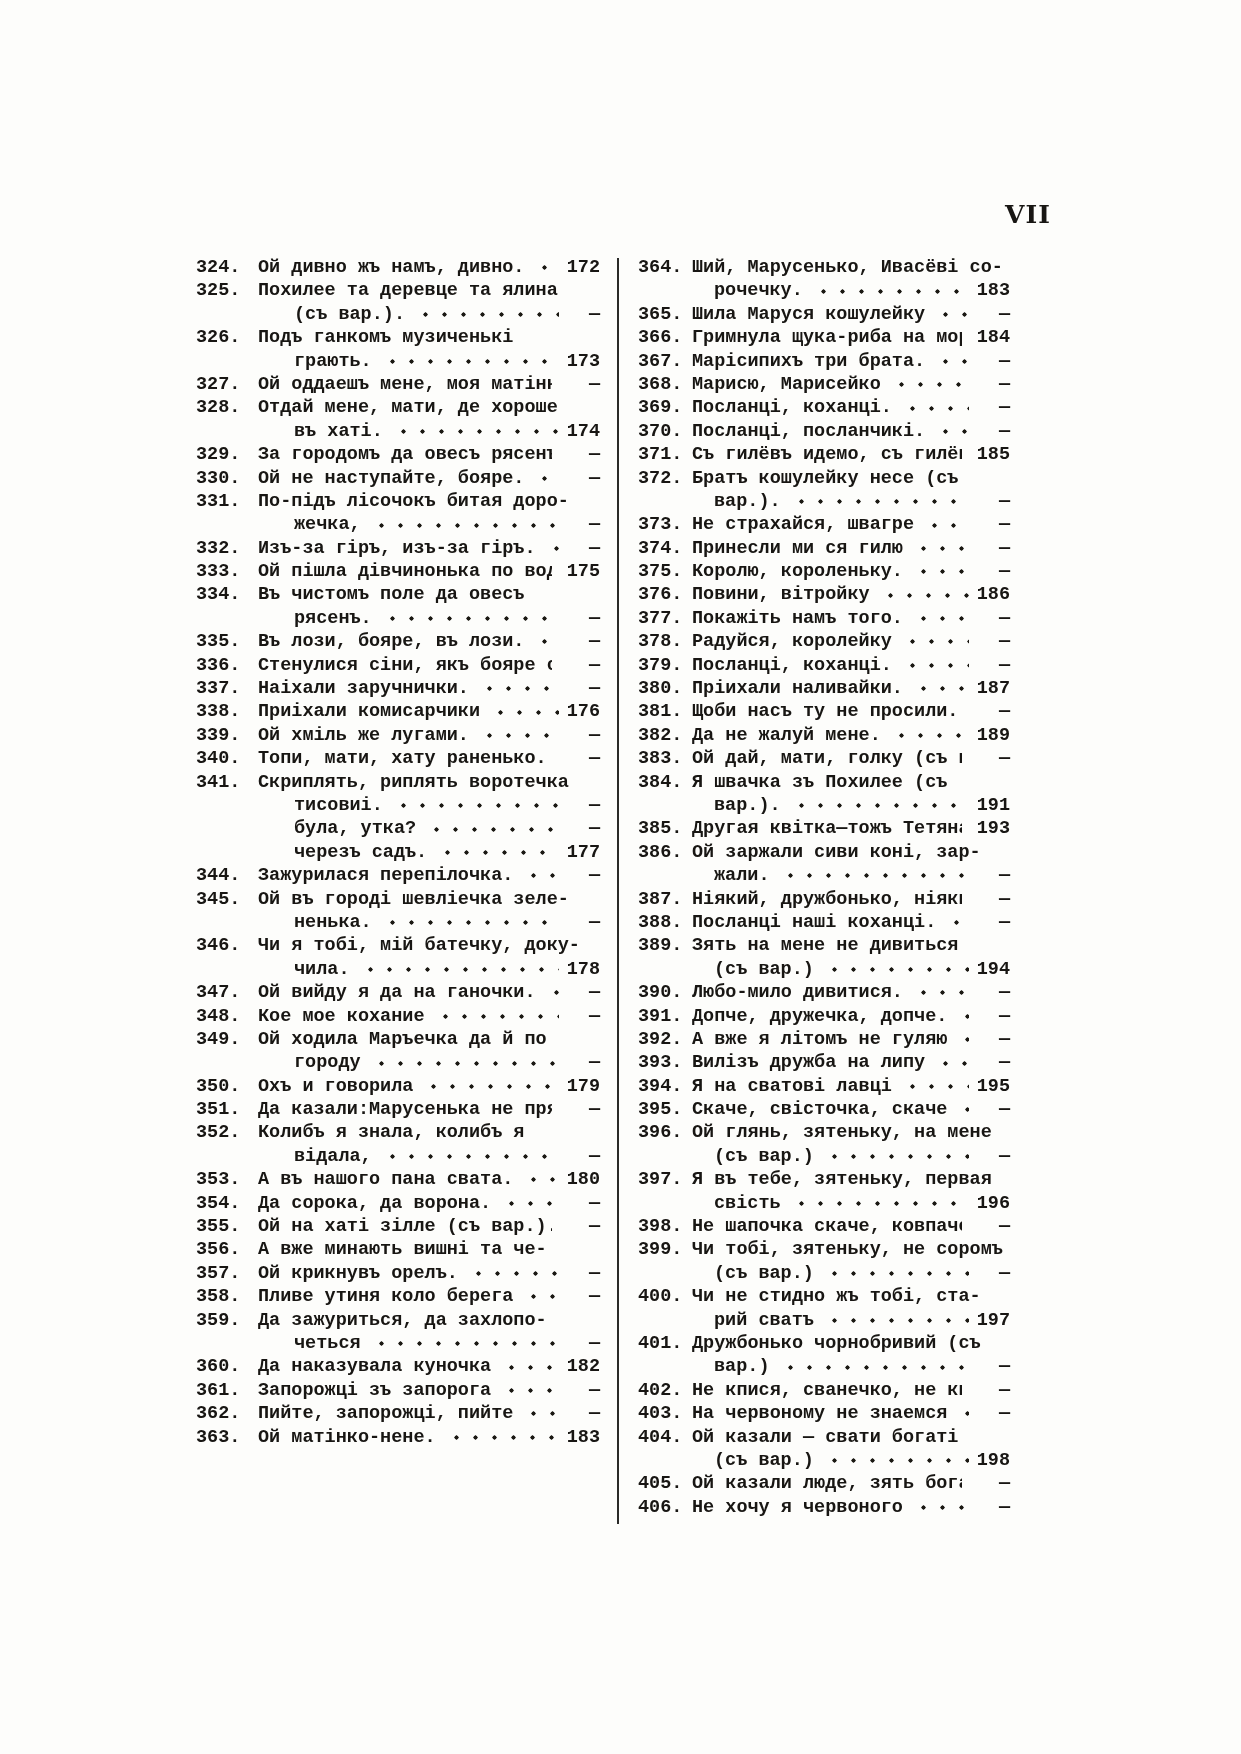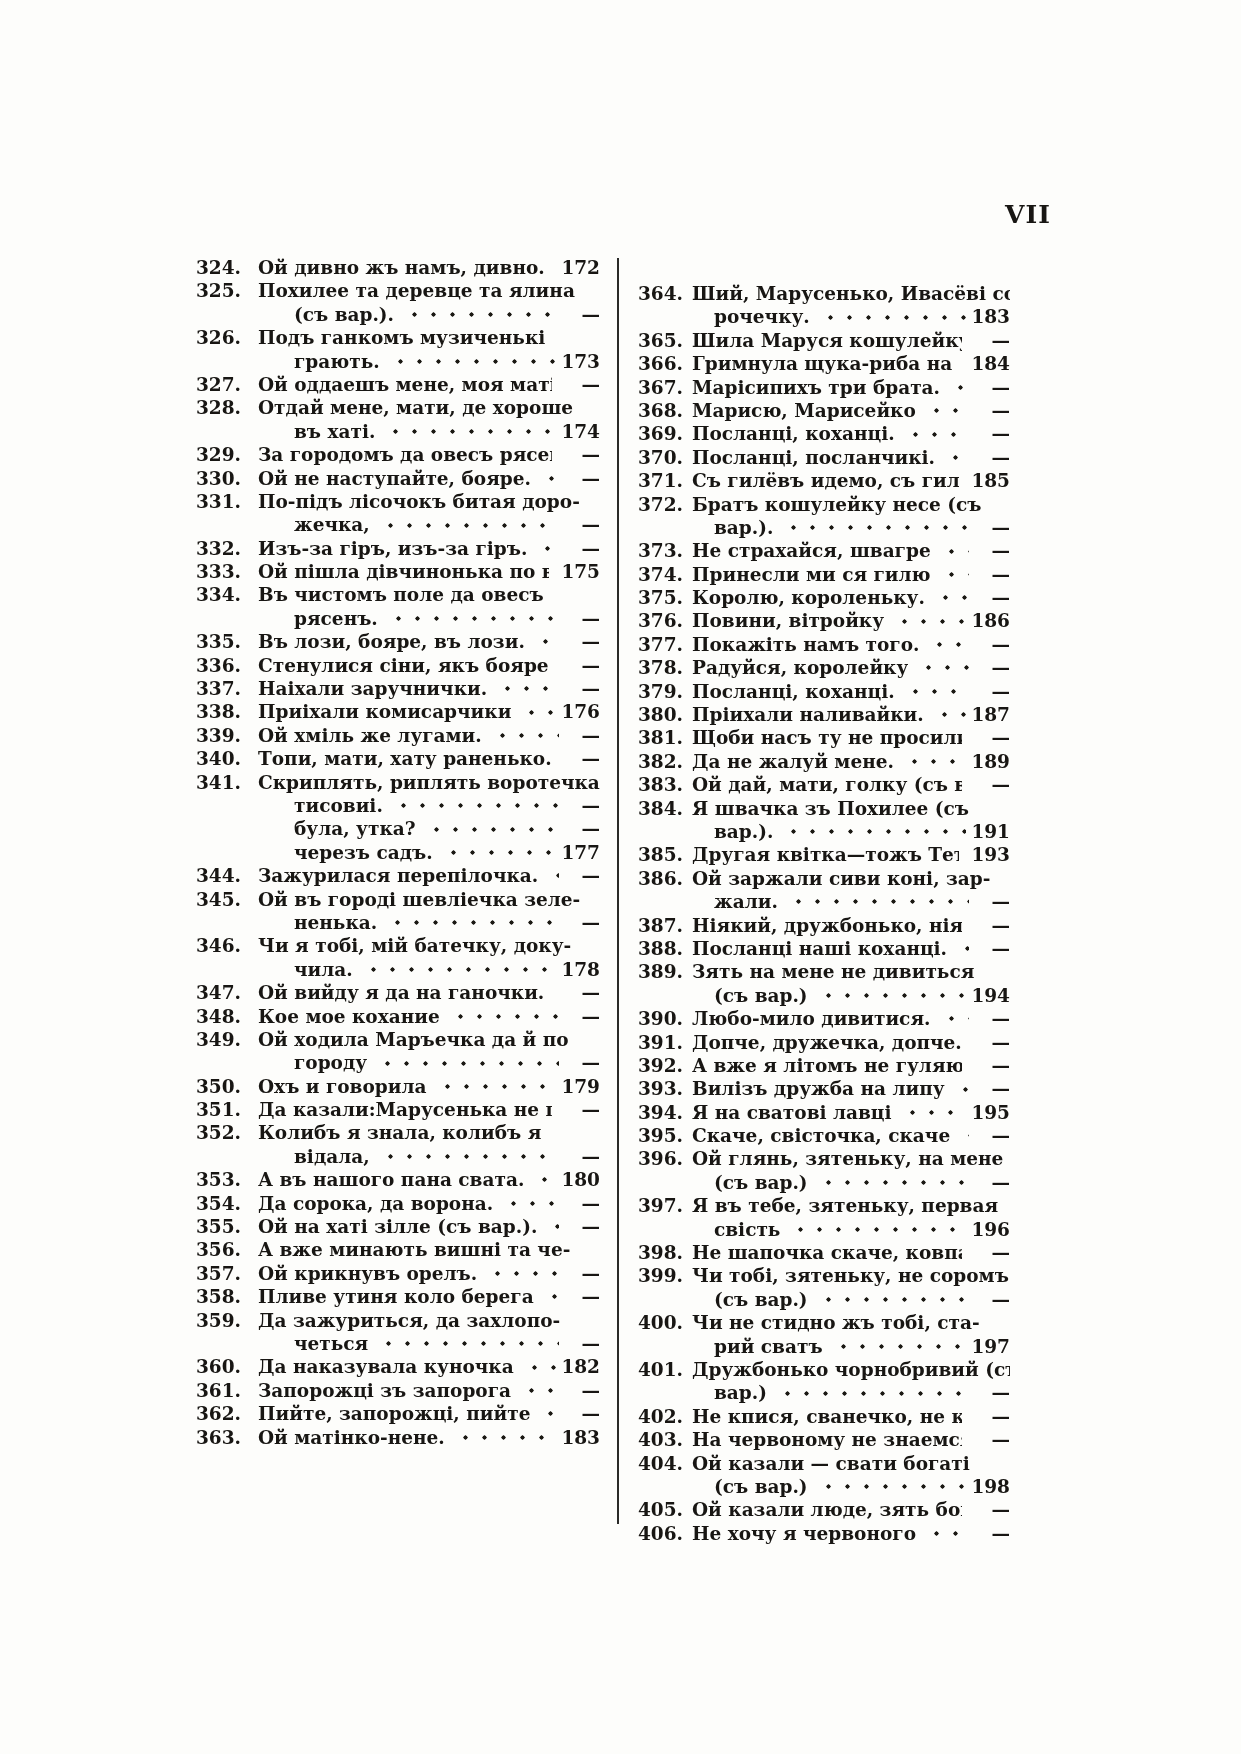--- a/index.html
+++ b/index.html
@@ -25,23 +25,24 @@
   }
   .toc {
     position: absolute;
     top: 256px;
     left: 196px;
     width: 814px;
   }
   .col {
     position: absolute;
     top: 0;
+    font-family: Liberation Mono, monospace;
   }
   .col-left  { left: 0;   width: 404px; }
-  .col-right { left: 442px; width: 372px; margin-top: 26px; }
+  .col-right { left: 442px; width: 372px; }
   .divider {
     position: absolute;
     left: 421px;
     top: 2px;
     width: 2px;
     height: 1266px;
     background: #2a2a28;
   }
   .entry { display: block; }
   .eline {

